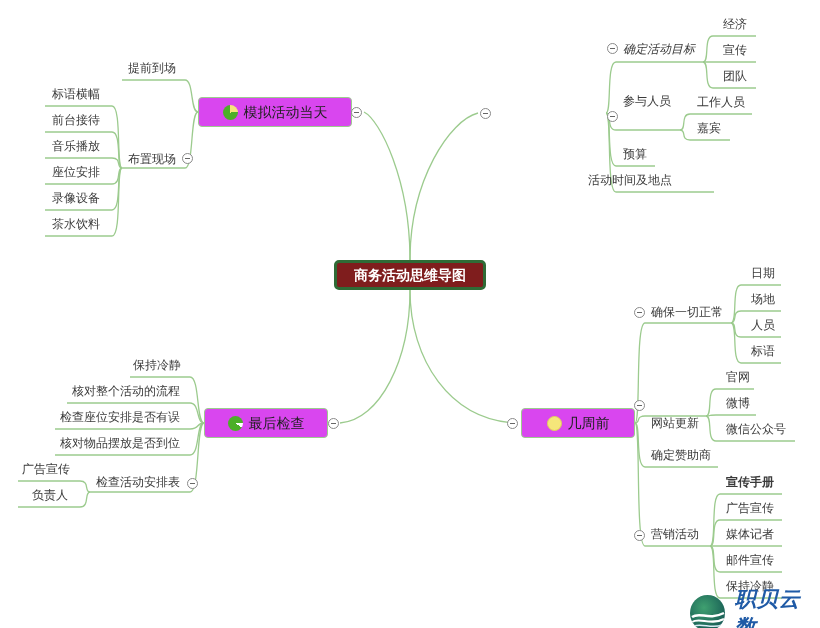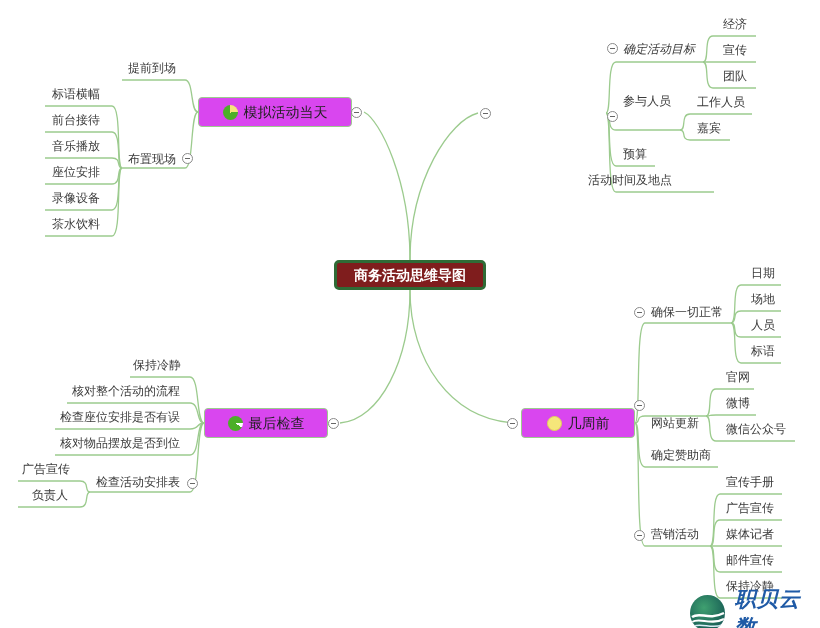--- a/index.html
+++ b/index.html
@@ -136,21 +136,21 @@
   <div class="t" style="left:651px; top:447px;">确定赞助商</div>
   <div class="collapse" style="left:634px; top:530px;"></div>
   <div class="t" style="left:651px; top:526px;">营销活动</div>
   <div class="t" style="left:751px; top:265px;">日期</div>
   <div class="t" style="left:751px; top:291px;">场地</div>
   <div class="t" style="left:751px; top:317px;">人员</div>
   <div class="t" style="left:751px; top:343px;">标语</div>
   <div class="t" style="left:726px; top:369px;">官网</div>
   <div class="t" style="left:726px; top:395px;">微博</div>
   <div class="t" style="left:726px; top:421px;">微信公众号</div>
-  <div class="t" style="left:726px; top:474px;">宣传手册</div>
+  <div class="t" style="left:726px; top:474px;font-weight:bold;">宣传手册</div>
   <div class="t" style="left:726px; top:500px;">广告宣传</div>
   <div class="t" style="left:726px; top:526px;">媒体记者</div>
   <div class="t" style="left:726px; top:552px;">邮件宣传</div>
   <div class="t" style="left:726px; top:578px;">保持冷静</div>
 
   <div class="logo">
     <div class="logo-globe">
       <svg width="36" height="36" viewBox="0 0 36 36" style="position:absolute;left:0;top:0;">
         <path d="M2 22 C 10 16, 18 26, 34 18" stroke="#ffffff" stroke-width="2.5" fill="none"></path>
         <path d="M2 27 C 10 22, 20 31, 34 24" stroke="#ffffff" stroke-width="2" fill="none"></path>

